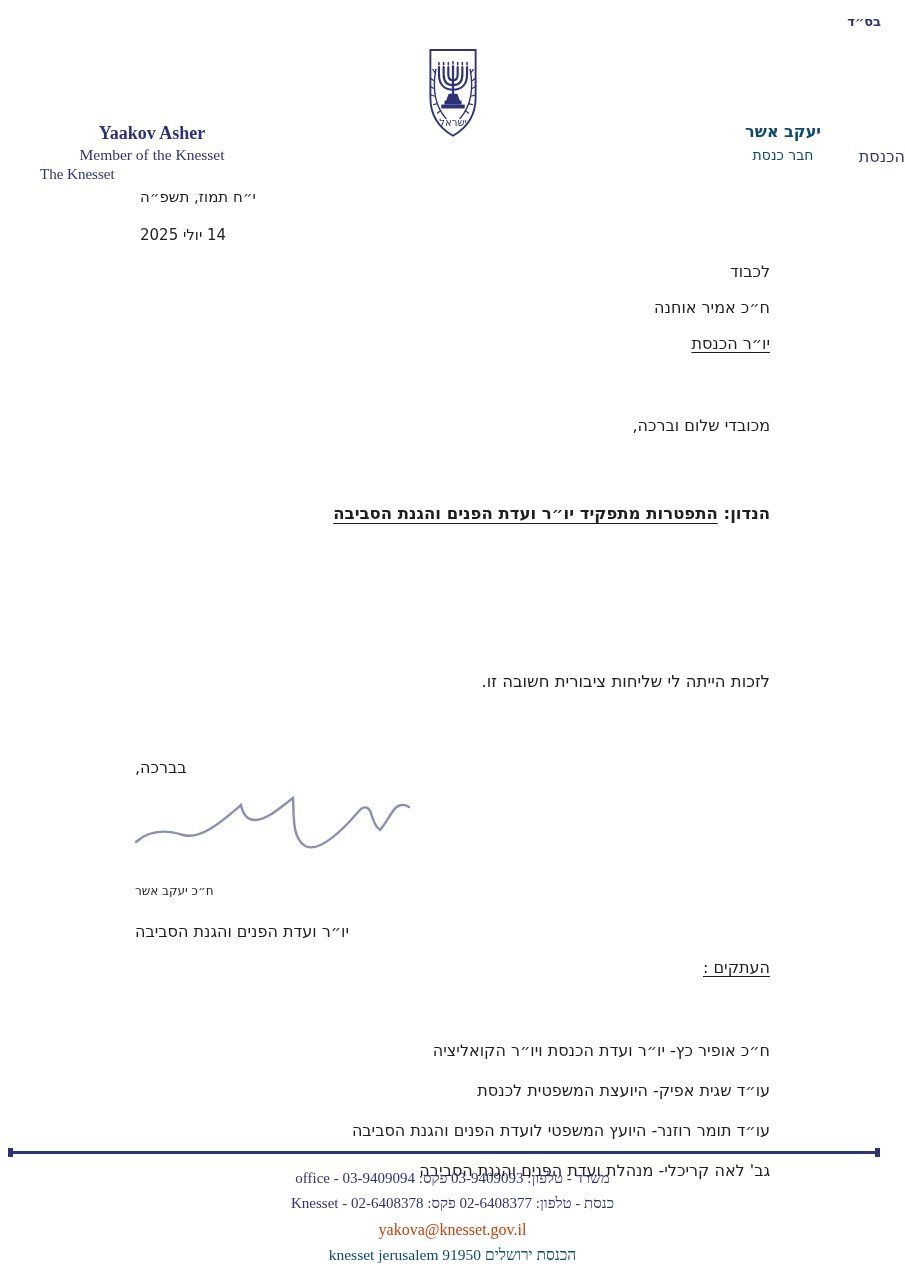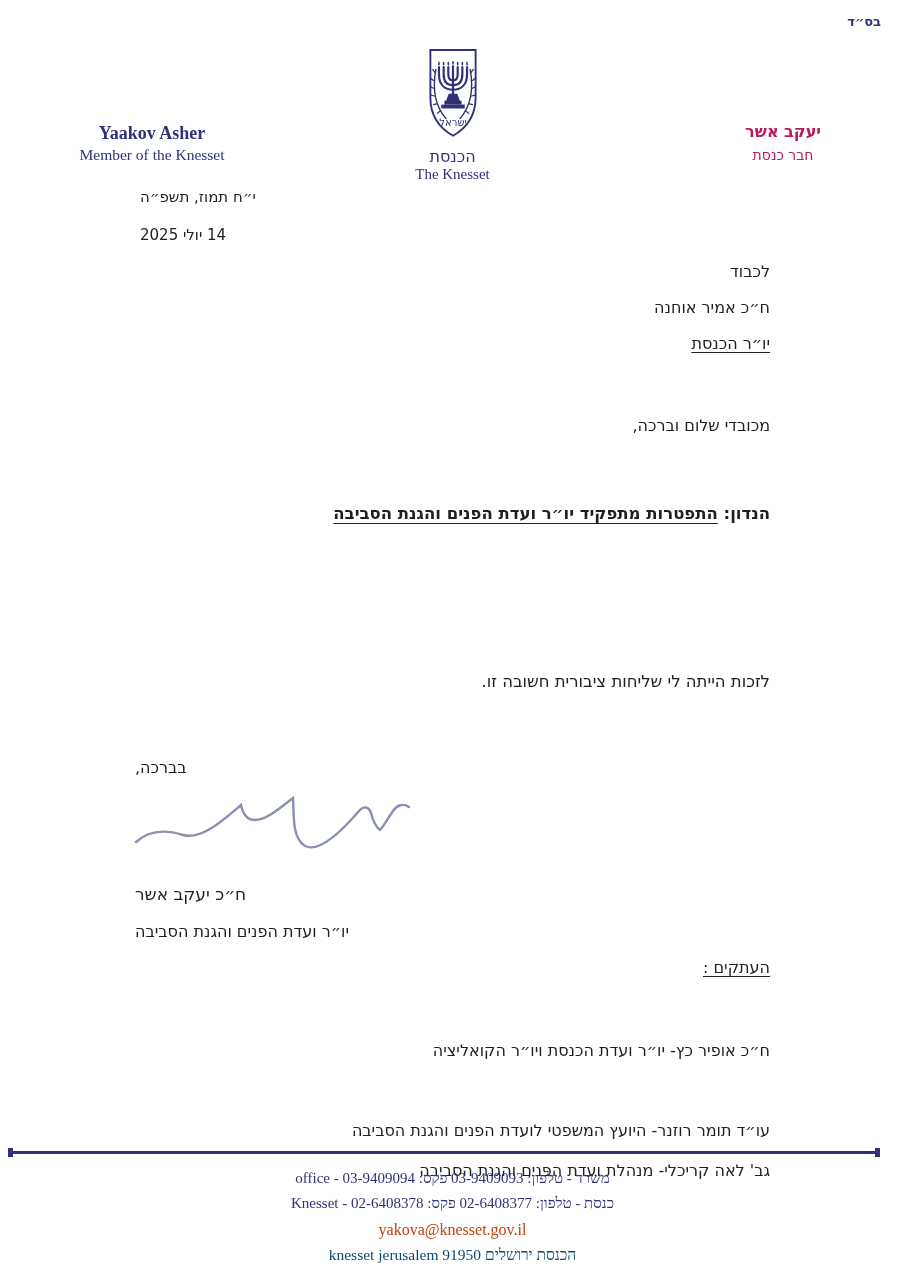--- a/index.html
+++ b/index.html
@@ -11,29 +11,29 @@
     font-family:"DejaVu Sans",sans-serif;
     color:#1f1f1f;
     overflow:hidden;
   }
   .abs{position:absolute;}
   .rtl{direction:rtl;unicode-bidi:plaintext;}
   .navy{color:#2f327a;margin-left:46px;}
 
   
   .bsd{top:14px;right:24px;font-size:13px;font-weight:bold;}
-  .emblem-block{top:46px;left:0;width:100%;text-align:center;line-height:1.15;}
+  .emblem-block{top:46px;left:0;width:100%;line-height:1.15;}
   .emblem-svg{display:block;margin:0 auto;}
   .org-he{font-size:16px;color:#2f327a;margin-top:2px;font-family:"DejaVu Sans",sans-serif;}
-  .org-en{font-size:15px;color:#2f327a;font-family:"Liberation Serif","DejaVu Serif",serif;}
+  .org-en{font-size:15px;color:#2f327a;font-family:"Liberation Serif","DejaVu Serif",serif;padding-left:40px;}
   .hdr-left{top:122px;left:52px;width:200px;text-align:center;
     font-family:"Liberation Serif","DejaVu Serif",serif;color:#2f327a;line-height:1.3;}
   .hdr-left .name{font-size:18px;font-weight:bold;}
   .hdr-left .role{font-size:15.5px;}
-  .hdr-right{top:120px;right:84px;text-align:center;color:#be185d;line-height:1.55;}
+  .hdr-right{top:120px;right:84px;text-align:center;color:#0c4a6e;line-height:1.55;}
   .hdr-right .name{font-size:16px;font-weight:bold;}
   .hdr-right .role{font-size:14px;}
 
   
   .date-he{top:188px;left:140px;font-size:15px;}
   .date-greg{top:226px;left:140px;font-size:15px;}
 
   .to-label{top:262px;right:135px;font-size:16px;}
   .to-name{top:298px;right:135px;font-size:16px;}
   .to-role{top:334px;right:135px;font-size:16px;text-decoration:underline;text-underline-offset:3px;}
@@ -41,21 +41,21 @@
   .salutation{top:416px;right:135px;font-size:16px;}
 
   .subject{top:504px;right:135px;font-size:16.5px;font-weight:bold;}
   .subject .u{text-decoration:underline;text-underline-offset:4px;}
 
   .para1{top:592px;right:135px;left:135px;font-size:16.5px;line-height:44px;text-align:justify;}
   .para2{top:672px;right:135px;font-size:16.5px;}
 
   .regards{top:758px;left:135px;font-size:16px;}
   .signature{top:794px;left:133px;}
-  .signer-name{top:884px;left:135px;font-size:17px;}
+  .signer-name{top:884px;left:135px;font-size:12px;}
   .signer-role{top:922px;left:135px;font-size:16px;}
 
   .copies-heading{top:958px;right:135px;font-size:16px;text-decoration:underline;text-underline-offset:3px;}
   .copy-item{right:135px;font-size:16px;margin-top:43px;}
   .copy-0{top:998px;} .copy-1{top:1038px;} .copy-2{top:1078px;} .copy-3{top:1118px;}
 
   
   .footer-rule{top:1151px;left:10px;width:868px;height:3px;background:#2f327a;}
   .footer-rule::before,.footer-rule::after{
     content:"";position:absolute;top:-3px;width:5px;height:9px;background:#2f327a;}
@@ -143,20 +143,21 @@
              C161,22 159,44 172,52 C186,59 208,38 226,17
              C231,11 236,13 238,19 C240,27 243,33 247,36
              C251,32 255,24 260,17 C264,11 270,9 276,13" fill="none" stroke="#8a90b2" stroke-width="2.4" stroke-linecap="round"></path>
   </svg>
 
   <div class="abs rtl signer-name">ח״כ יעקב אשר</div>
   <div class="abs rtl signer-role">יו״ר ועדת הפנים והגנת הסביבה</div>
 
   <div class="abs rtl copies-heading">העתקים :</div>
   <div class="abs rtl copy-item copy-0">ח״כ אופיר כץ- יו״ר ועדת הכנסת ויו״ר הקואליציה</div>
+  <div class="abs rtl copy-item copy-1">עו״ד שגית אפיק- היועצת המשפטית לכנסת</div>
   <div class="abs rtl copy-item copy-2">עו״ד תומר רוזנר- היועץ המשפטי לועדת הפנים והגנת הסביבה</div>
   <div class="abs rtl copy-item copy-3">גב' לאה קריכלי- מנהלת ועדת הפנים והגנת הסביבה</div>
 
   <div class="abs footer-rule"></div>
   <div class="abs rtl f-line f1">משרד -  טלפון: 03-9409093   פקס: 03-9409094   - office</div>
   <div class="abs rtl f-line f2">כנסת -  טלפון: 02-6408377   פקס: 02-6408378   - Knesset</div>
   <div class="abs f-email">yakova@knesset.gov.il</div>
   <div class="abs rtl f-addr">הכנסת ירושלים  91950  knesset jerusalem</div>
 
 </div>

